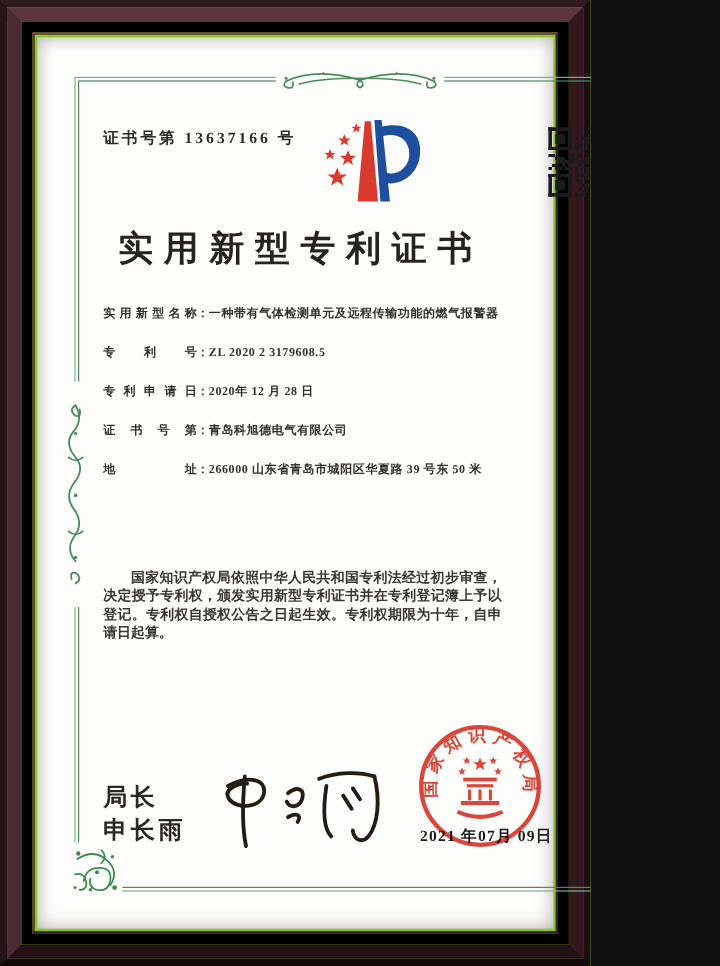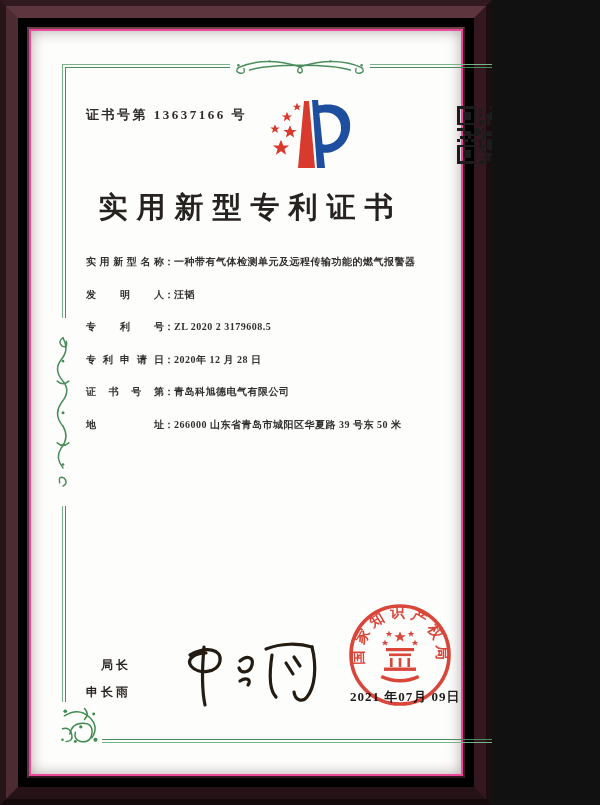--- a/index.html
+++ b/index.html
@@ -1,17 +1,17 @@
 <!DOCTYPE html>
 <html><head>
 <meta charset="utf-8">
 <style>
   html,body{margin:0;padding:0;background:#111;}
   .stage{position:relative;width:492px;height:805px;overflow:hidden;
-         font-family:"Liberation Serif","DejaVu Serif",serif;background:#ec4899;}
+         font-family:"Liberation Serif","DejaVu Serif",serif;background:#84cc16;}
   
   .frame1{position:absolute;inset:0;border:6px solid;border-color:#301a20 #1b0d10 #140a0c #271419;}
   .frame2{position:absolute;inset:6px;border:12px solid;border-color:#5c353f #33191f #241216 #4c2b33;}
   .frame3{position:absolute;inset:18px;border:9px solid;border-color:#2c161b #1d0e11 #190c0e #26131七;}
   .frame4{position:absolute;inset:27px;border:2px solid;border-color:#6b4049 #3a2026 #2e181d #5a343d;}
   .paper{position:absolute;inset:31px;background:#fdfdfb;box-shadow:inset 0 0 14px rgba(40,15,20,.35);}
   
   .gborder{position:absolute;left:62px;top:64px;width:474px;height:677px;border:1.5px solid #79b389;}
   .gborder-in{position:absolute;inset:2px;border:1.5px solid #4a8d5c;}
   .orn{position:absolute;background:#fdfdfb;display:flex;align-items:center;justify-content:center;}
@@ -24,22 +24,22 @@
   .title{position:absolute;left:0;right:0;top:188px;text-align:center;font-size:29px;
          font-weight:700;letter-spacing:9px;color:#262220;text-indent:9px;}
   .fields{position:absolute;left:86px;right:70px;top:246px;font-size:10px;font-weight:600;color:#32302e;}
   .frow{line-height:32.6px;white-space:nowrap;}
   .flabel{display:inline-block;width:78px;text-align:justify;text-align-last:justify;vertical-align:top;}
   .fgroup1{display:inline-block;width:212px;}
   .fvalue{letter-spacing:.5px;}
   .paras{position:absolute;left:86px;right:74px;top:474px;font-size:11.6px;line-height:15.3px;
          font-weight:600;color:#3a3634;text-align:justify;}
   .paras p{margin:0;text-indent:2em;}
-  .signoff{position:absolute;left:86px;top:652px;font-size:12px;font-weight:700;
-           color:#2b2724;line-height:27px;letter-spacing:3px;text-align:right;}
+  .signoff{position:absolute;left:86px;top:652px;font-size:20px;font-weight:700;
+           color:#2b2724;line-height:27px;letter-spacing:3px;}
   .signature{position:absolute;left:168px;top:633px;}
   .sealwrap{position:absolute;left:346px;top:601px;}
   .sealdate{position:absolute;left:350px;top:688px;font-size:13px;font-weight:700;color:#1d1c1b;
             letter-spacing:1px;z-index:1;}
   .sealsvg{position:relative;z-index:2;mix-blend-mode:multiply;opacity:.94;}
 </style>
 </head>
 <body>
 
 <div class="stage">
@@ -288,28 +288,28 @@
         <rect x="0" y="14" width="1" height="7" fill="#1c1c1c"></rect>
         <rect x="6" y="14" width="1" height="7" fill="#1c1c1c"></rect>
         <rect x="2" y="16" width="3" height="3" fill="#1c1c1c"></rect>
       </svg>
   </div>
 
   <div class="title">实用新型专利证书</div>
 
   <div class="fields">
     <div class="frow"><span class="flabel">实用新型名称</span><span>：</span><span class="fvalue">一种带有气体检测单元及远程传输功能的燃气报警器</span></div>
-    <div class="frow"><span class="flabel">发明人</span><span>：</span><span class="fvalue">汪韬</span></div>
     <div class="frow"><span class="flabel">专利号</span><span>：</span><span class="fvalue">ZL 2020 2 3179608.5</span></div>
     <div class="frow"><span class="flabel">专利申请日</span><span>：</span><span class="fvalue">2020年 12 月 28 日</span></div>
     <div class="frow"><span class="flabel">证书号第</span><span>：</span><span class="fvalue">青岛科旭德电气有限公司</span></div>
     <div class="frow"><span class="flabel">地址</span><span>：</span><span class="fvalue">266000 山东省青岛市城阳区华夏路 39 号东 50 米</span></div>
   </div>
 
   <div class="paras">
+    <p>国家知识产权局依照中华人民共和国专利法经过初步审查，决定授予专利权，颁发实用新型专利证书并在专利登记簿上予以登记。专利权自授权公告之日起生效。专利权期限为十年，自申请日起算。</p>
   </div>
 
   <div class="signoff">
     <div>局长</div>
     <div>申长雨</div>
   </div>
 
   <div class="signature">
     <svg width="150" height="80" viewBox="0 0 150 80">
       <g fill="none" stroke="#241b12" stroke-width="3.2" stroke-linecap="round" stroke-linejoin="round">

